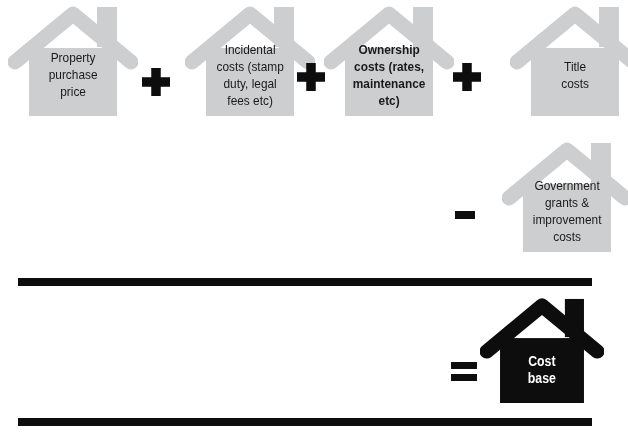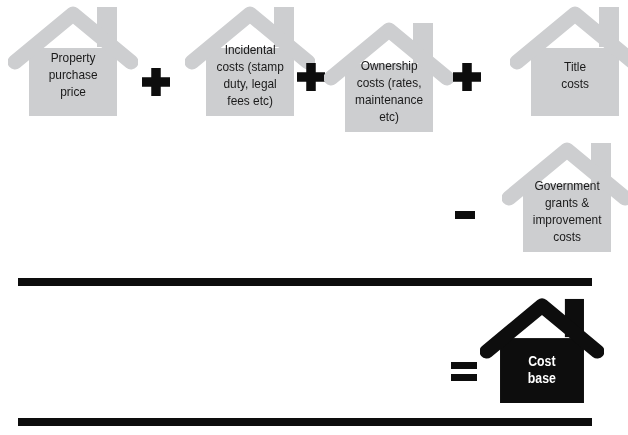--- a/index.html
+++ b/index.html
@@ -30,21 +30,21 @@
   }
   .house.black .house-label {
     color: #ffffff;
     font-weight: 700;
     font-size: 14px;
     top: 40%; bottom: 2%;
   }
   
   .h-a { left: 8px;   top: 6px;   width: 130px; height: 110px; }
   .h-b { left: 185px; top: 6px;   width: 130px; height: 110px; }
-  .h-c { left: 324px; top: 22px;   width: 130px; height: 110px; }
+  .h-c { left: 324px; top: 6px;   width: 130px; height: 110px; font-weight: bold; }
   .h-d { left: 510px; top: 6px;   width: 130px; height: 110px; }
   .h-e { left: 502px; top: 142px; width: 130px; height: 110px; }
   .h-f { left: 480px; top: 298px; width: 124px; height: 105px; }
   
   .op { position: absolute; }
   .op svg { display: block; width: 100%; height: 100%; }
   .p-1 { left: 142px; top: 68px; width: 28px; height: 28px; }
   .p-2 { left: 297px; top: 63px; width: 28px; height: 28px; }
   .p-3 { left: 453px; top: 63px; width: 28px; height: 28px; }
   .minus  { left: 455px; top: 211px; width: 20px; height: 8px; background: #0d0d0d; }

